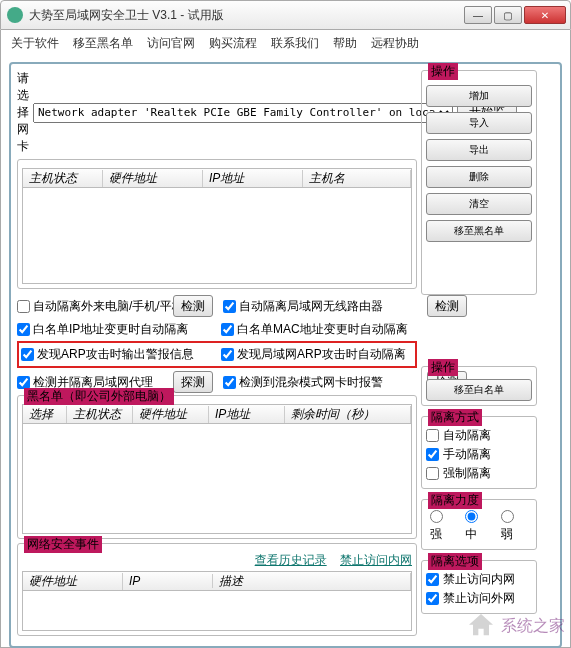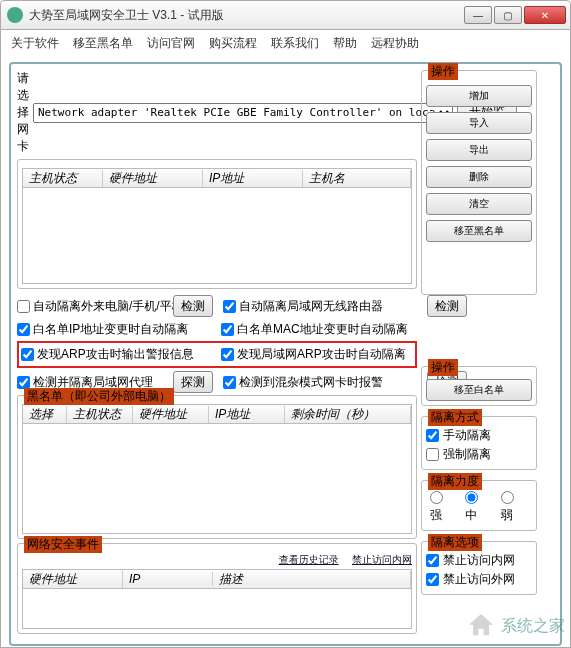--- a/index.html
+++ b/index.html
@@ -14,32 +14,32 @@
 .menubar span { color:#333; }
 .content { border:1px solid #aaa; border-top:none; padding:6px 8px 8px 8px; height:592px; display:flex; flex-direction:column; }
 .outerpanel { border:2px solid #8ab; border-radius:4px; padding:6px; flex:1; display:flex; gap:4px; }
 .leftcol { width:400px; display:flex; flex-direction:column; }
 .rightcol { width:116px; display:flex; flex-direction:column; gap:6px; }
 .row { display:flex; align-items:center; gap:4px; margin-bottom:4px; }
 select.nic { flex:1; font-family:monospace; font-size:11px; height:20px; }
 .btn { height:22px; padding:0 10px; background:linear-gradient(#f8f8f8,#e0e0e0); border:1px solid #888; border-radius:3px; font-size:12px; min-width:60px; }
 .btn.sm { min-width:40px; padding:0 6px; }
 .groupbox { border:1px solid #bbb; border-radius:3px; padding:8px 4px 4px 4px; position:relative; margin-bottom:4px; }
-.groupbox > .legend { position:absolute; top:-8px; left:6px; background:#c2410c; padding:0 3px; font-size:12px; }
+.groupbox > .legend { position:absolute; top:-8px; left:6px; background:#be185d; padding:0 3px; font-size:12px; }
 .tablehdr { display:flex; background:linear-gradient(#fdfdfd,#ececec); border:1px solid #bbb; height:20px; align-items:center;font-style:italic; }
 .tablehdr span { padding:0 6px; border-right:1px solid #ccc; font-size:12px; white-space:nowrap; overflow:hidden; }
 .tablebody { border:1px solid #bbb; border-top:none; background:#fff; overflow:auto; }
 .chkline { display:flex; align-items:center; gap:4px; margin:2px 0; font-size:12px; }
 .chkline label { display:flex; align-items:center; gap:3px; flex:1; }
 .chkline.split label { width:50%; flex:none; }
 .redbox { border:2px solid #d22; padding:1px 2px; margin:1px 0; }
 .rightbtn { width:100%; height:22px; background:linear-gradient(#f8f8f8,#e0e0e0); border:1px solid #888; border-radius:3px; font-size:10px; }
-.linklike { color:#0f172a; text-decoration:underline; margin-left:10px; font-size:10px; }
+.linklike { color:#0f766e; text-decoration:underline; margin-left:10px; font-size:12px; }
 .radio-row { display:flex; gap:8px; align-items:center; padding:2px 4px; }
-.watermark { position:absolute; right:6px; bottom:6px; color:#0f766e; opacity:.5; font-size:16px; display:flex; align-items:center; gap:4px; pointer-events:none; }
+.watermark { position:absolute; right:6px; bottom:6px; color:#701a75; opacity:.5; font-size:16px; display:flex; align-items:center; gap:4px; pointer-events:none; }
 .watermark svg { width:32px; height:32px; }
 </style>
 </head>
 <body>
 
 <div class="titlebar">
   <span class="icon"></span>
   <span class="title">大势至局域网安全卫士 V3.1 - 试用版</span>
   <div class="winbtns">
     <div class="winbtn">—</div>
@@ -168,20 +168,24 @@
   <div style="height:55px"></div>
 
   <div class="groupbox" style="padding-top:12px">
     <span class="legend">操作</span>
     <button class="rightbtn">移至白名单</button>
   </div>
 
   <div class="groupbox">
     <span class="legend">隔离方式</span>
     <label class="chkline">
+            <input type="checkbox" style="">
+            <span>自动隔离</span>
+          </label>
+    <label class="chkline">
             <input type="checkbox" checked="" style="">
             <span>手动隔离</span>
           </label>
     <label class="chkline">
             <input type="checkbox" style="">
             <span>强制隔离</span>
           </label>
   </div>
 
   <div class="groupbox">

